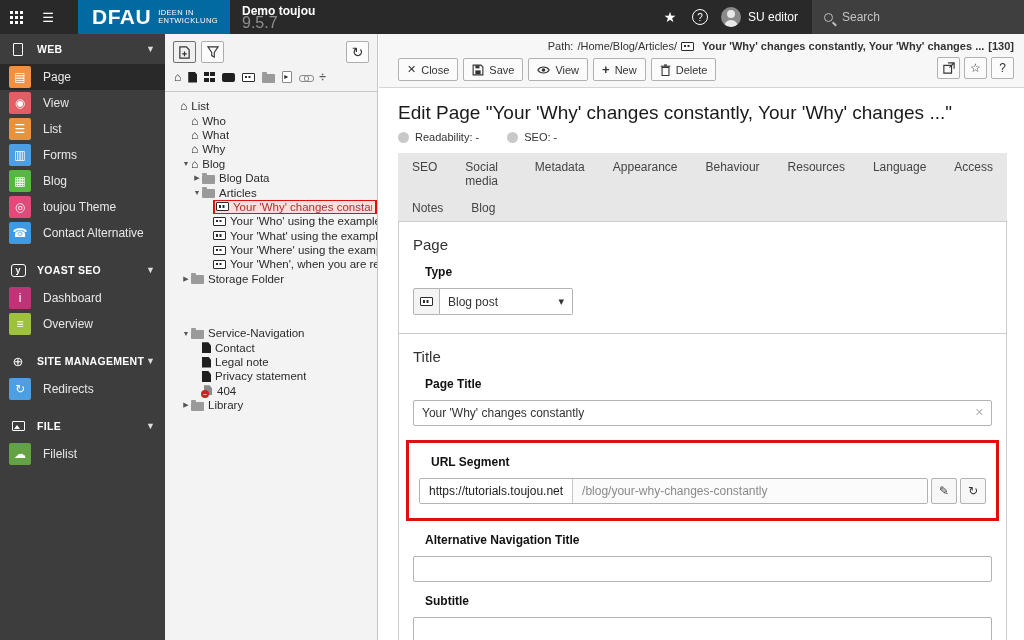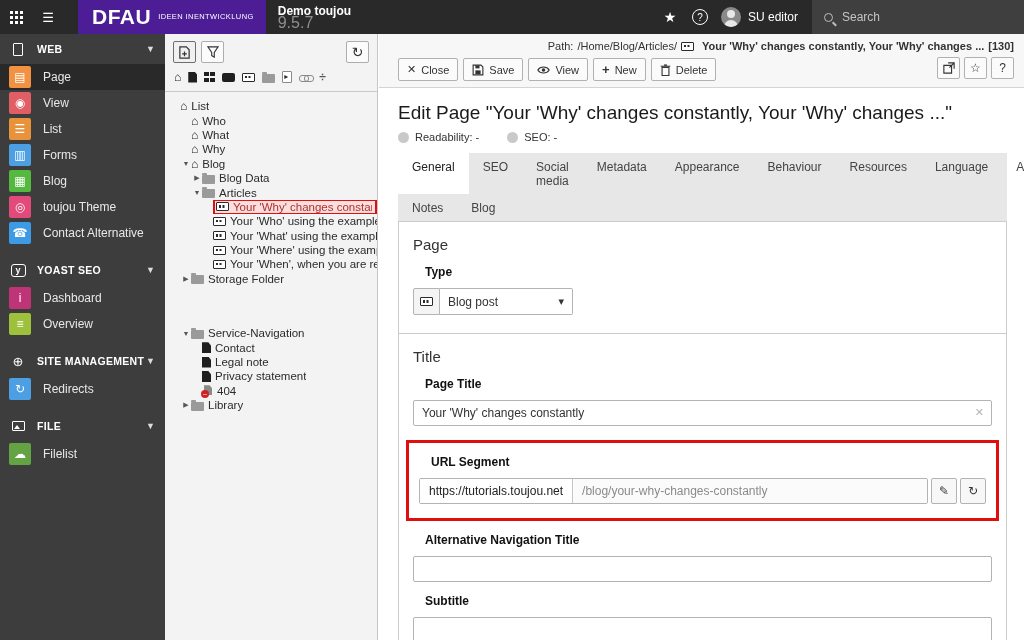--- a/index.html
+++ b/index.html
@@ -5,23 +5,23 @@
   * { box-sizing: border-box; margin: 0; padding: 0; }
   html,body { width:1024px; height:640px; overflow:hidden; }
   body { font-family: "Liberation Sans", "DejaVu Sans", sans-serif; font-size:12px; color:#333; background:#fff; position:relative; }
 
   
   .topbar { position:absolute; top:0; left:0; width:1024px; height:34px; background:#292929; display:flex; align-items:stretch; color:#fff; z-index:5; }
   .tb-btn { width:32px; display:flex; align-items:center; justify-content:center; cursor:pointer; }
   .dot9 { width:13px; height:13px; position:relative; }
   .dot9::before { content:""; position:absolute; width:3px; height:3px; background:#fff; box-shadow:5px 0 #fff,10px 0 #fff,0 5px #fff,5px 5px #fff,10px 5px #fff,0 10px #fff,5px 10px #fff,10px 10px #fff; }
   .glyph-w { color:#fff; font-size:13px; }
-  .logo-block { background:#4c1d95; display:flex; align-items:center; padding:0 12px 0 14px; margin-left:14px; gap:7px; }
+  .logo-block { background:#0369a1; display:flex; align-items:center; padding:0 12px 0 14px; margin-left:14px; gap:7px; }
   .logo-main { font-size:21px; font-weight:bold; letter-spacing:.5px; }
-  .logo-sub { display:flex; flex-direction:row; justify-content:center; line-height:8px; }
+  .logo-sub { display:flex; flex-direction:column; justify-content:center; line-height:8px; }
   .logo-sub span { font-size:7.5px; letter-spacing:.4px; }
   .site-info { display:flex; flex-direction:column; justify-content:center; margin-left:12px; line-height:12px; }
   .site-name { font-weight:bold; font-size:12px;text-align:center; }
   .site-version { font-size:16px; color:#8f8f8f; }
   .tb-right { margin-left:auto; display:flex; align-items:stretch; }
   .tb-ico { width:30px; display:flex; align-items:center; justify-content:center; cursor:pointer; }
   .star-f { font-size:14px; color:#fff; }
   .help-c { width:16px; height:16px; border:1.4px solid #fff; border-radius:50%; font-size:10px; display:flex; align-items:center; justify-content:center; }
   .userbox { display:flex; align-items:center; gap:7px; padding:0 14px 0 6px; cursor:pointer; }
   .avatar { width:20px; height:20px; border-radius:50%; background:#8a8a8a; position:relative; overflow:hidden; }
@@ -498,21 +498,20 @@
         <span>Readability: -</span>
       </span>
     <span class="status-item">
         <span class="dot"></span>
         <span>SEO: -</span>
       </span>
   </div>
 
   <div class="tabs">
     <div class="tabrow" id="tabs1">
-        <div class="tab active">General</div>
         <div class="tab">SEO</div>
         <div class="tab">Social media</div>
         <div class="tab">Metadata</div>
         <div class="tab">Appearance</div>
         <div class="tab">Behaviour</div>
         <div class="tab">Resources</div>
         <div class="tab">Language</div>
         <div class="tab">Access</div>
       </div>
     <div class="tabrow" id="tabs2">

